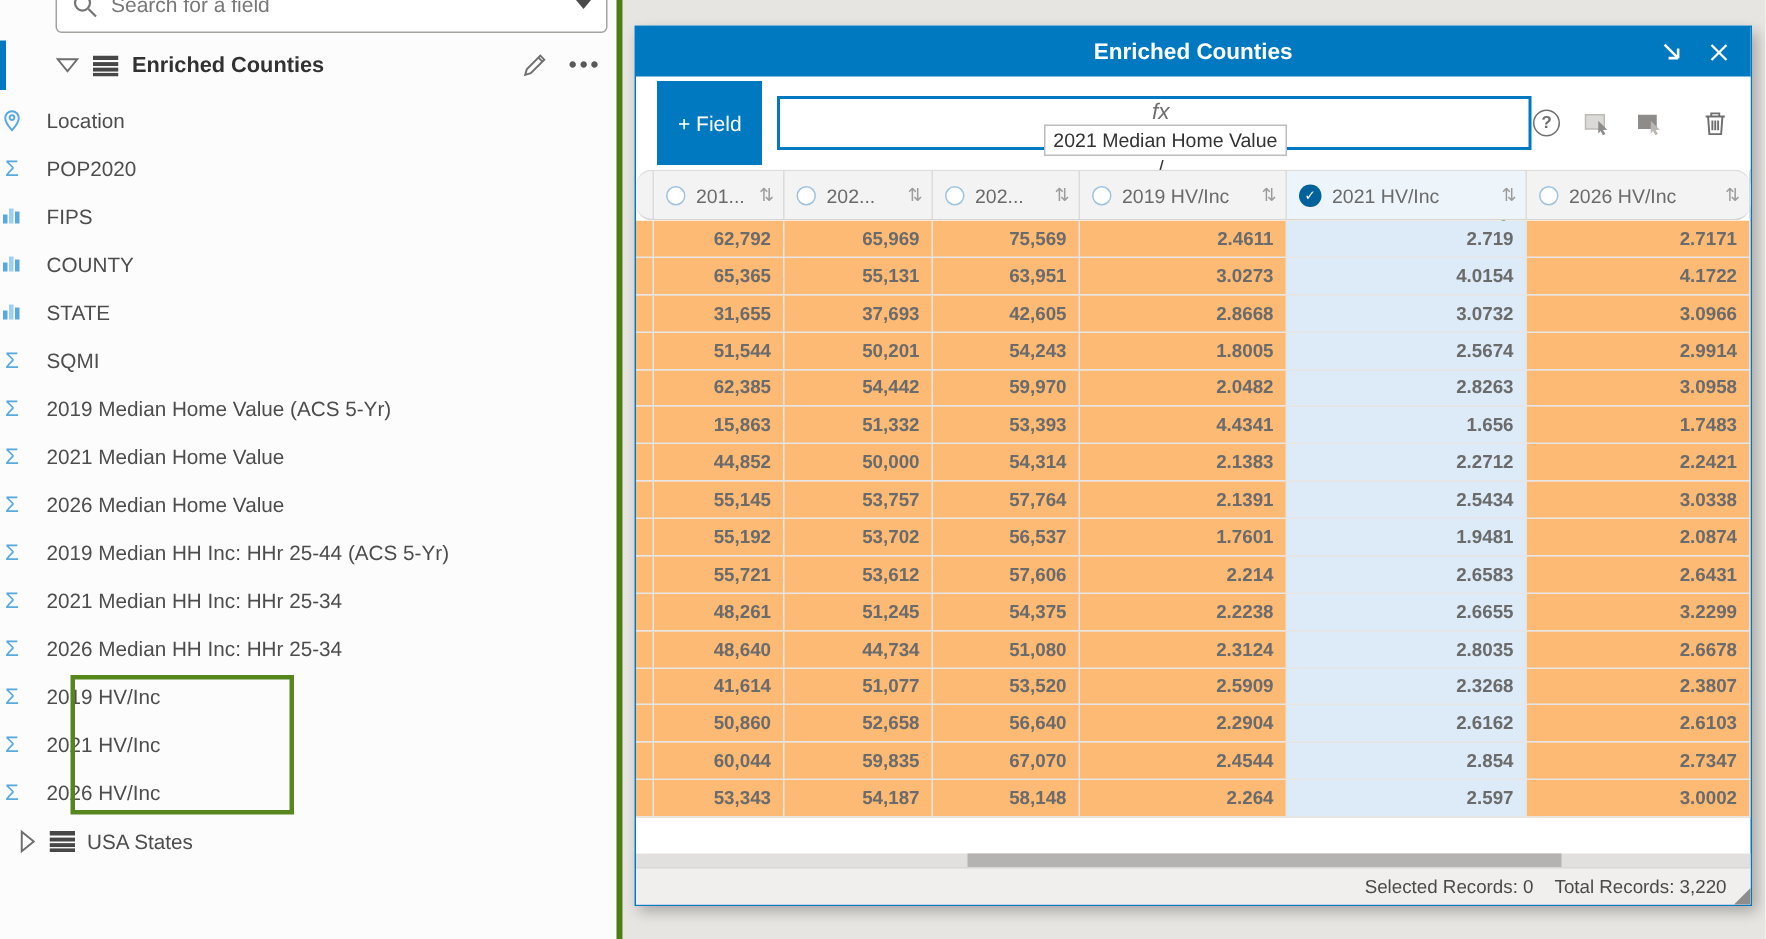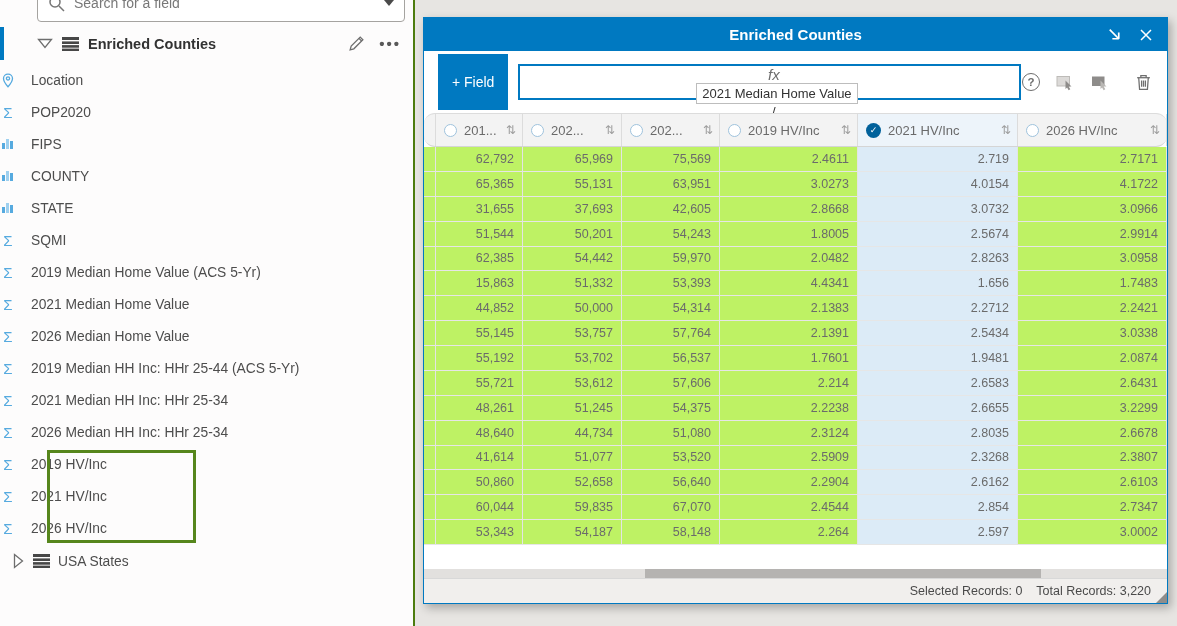--- a/index.html
+++ b/index.html
@@ -1,20 +1,20 @@
 <!DOCTYPE html>
 <html style="--accent-blue: #0079c1; --dark-blue: #00619b; --selected-column-bg: #dcebf7; --selected-header-bg: #edf4fa; --green-highlight: #56861c; --check-green: #3ba33f; --icon-blue: #56aadf;"><head>
 <meta charset="utf-8">
 <style>
   * { margin:0; padding:0; box-sizing:border-box; }
   html,body { width:1177px; height:626px; overflow:hidden; }
   body { background:#e7e5e2; font-family:"Liberation Sans", sans-serif; position:relative; }
 
   
-  .sidebar { position:absolute; left:0; top:0; width:415px; height:626px; background:#fdfcfc; border-right:2px solid #4d7c0f; }
+  .sidebar { position:absolute; left:0; top:0; width:415px; height:626px; background:#fdfcfc; border-right:4px solid #4d7c0f; }
   .searchbox { position:absolute; left:37px; top:-16px; width:368px; height:38px; background:#fff; border:1px solid #a5a3a0; border-radius:4px; display:flex; align-items:center; padding:0 10px; }
   .searchinput { flex:1; border:none; outline:none; font-size:14px; color:#6e6e6e; margin-left:9px; font-family:"Liberation Sans", sans-serif; background:transparent; }
   .searchinput::placeholder { color:#787878; }
   .scaret { width:0; height:0; border-left:5px solid transparent; border-right:5px solid transparent; border-top:6px solid #4a4a4a; }
   .accent { position:absolute; left:0; top:27px; width:4px; height:33px; background:var(--accent-blue); }
   .layer-row { position:absolute; left:0; top:27px; width:415px; height:33px; display:flex; align-items:center; padding-left:37px; }
   .layer-row .tbl-ic, .usa-row .tbl-ic { margin-left:9px; display:inline-flex; }
   .layer-name { margin-left:9px; font-size:14.5px; font-weight:bold; color:#323232; }
   .pencil { margin-left:auto; display:inline-flex; }
   .dots { margin-left:14px; margin-right:14px; color:#595959; font-size:15px; font-weight:bold; letter-spacing:2px; line-height:10px; }
@@ -52,21 +52,21 @@
   .grid { display:grid; grid-template-columns:12px 87px 99px 98px 138px 160px 1fr; }
   .thead { height:34px; background:#f3f3f3; border-top:1px solid #dcdcdc; border-bottom:1px solid #d5d5d5; flex:none;border-radius:11px; }
   .hcell { display:flex; align-items:center; padding:0 6px 0 8px; border-right:1px solid #dcdcdc; overflow:hidden; }
   .hcell.gut { padding:0; }
   .hcell.sel { background:var(--selected-header-bg); }
   .circ { width:13px; height:13px; border:1px solid #9fc3dd; border-radius:50%; background:#fff; flex:none; }
   .circ.on { width:15px; height:15px; border:none; background:var(--dark-blue); color:#fff; font-size:9px; display:inline-flex; align-items:center; justify-content:center; }
   .hlab { margin-left:7px; font-size:13px; color:#6a6a6a; white-space:nowrap; overflow:hidden; }
   .sort { margin-left:auto; color:#9c9c9c; font-size:12px; padding-left:4px; }
   .tbody { flex:1; overflow:hidden; }
-  .trow { height:24.88px; background:#bef264; }
+  .trow { height:24.88px; background:#fdba74;font-weight:bold; }
   .tcell { display:flex; align-items:center; justify-content:flex-end; padding-right:8px; font-size:12.5px; color:#6b6b6b; border-right:1px solid #e4e4e4; border-bottom:1px solid #e6e6e6; overflow:hidden; }
   .tcell.gut { padding:0; }
   .tcell.sel { background:var(--selected-column-bg); }
 
   .hscroll { height:9px; background:#e2e0de; position:relative; flex:none; }
   .thumb { position:absolute; left:221px; top:0; width:396px; height:9px; background:#b5b3b1; }
   .statusbar { height:25px; background:#f1efed; border-top:1px solid #d8d8d8; display:flex; align-items:center; justify-content:flex-end; gap:14px; padding-right:16px; font-size:12.5px; color:#4a4a4a; position:relative; flex:none; }
   .resize { position:absolute; right:0; bottom:0; width:0; height:0; border-left:11px solid transparent; border-bottom:11px solid #8f8d8b; }
 </style>
 </head>

